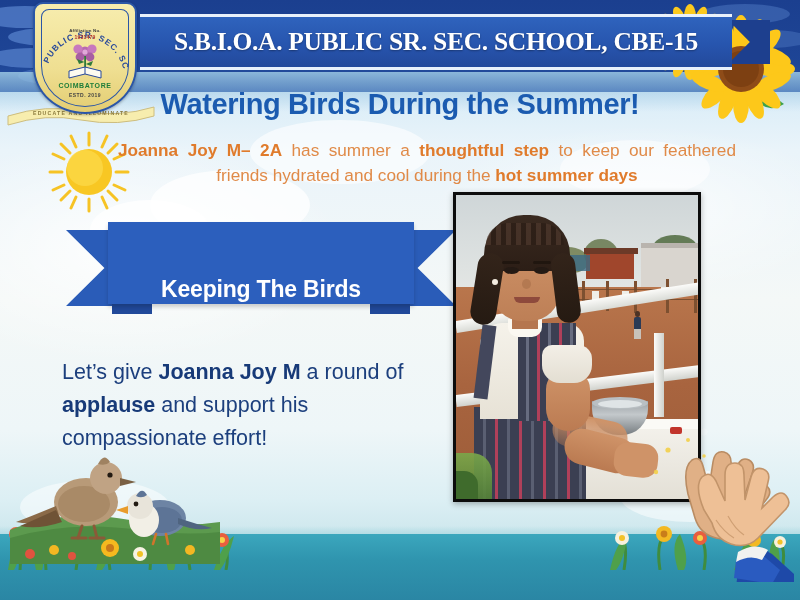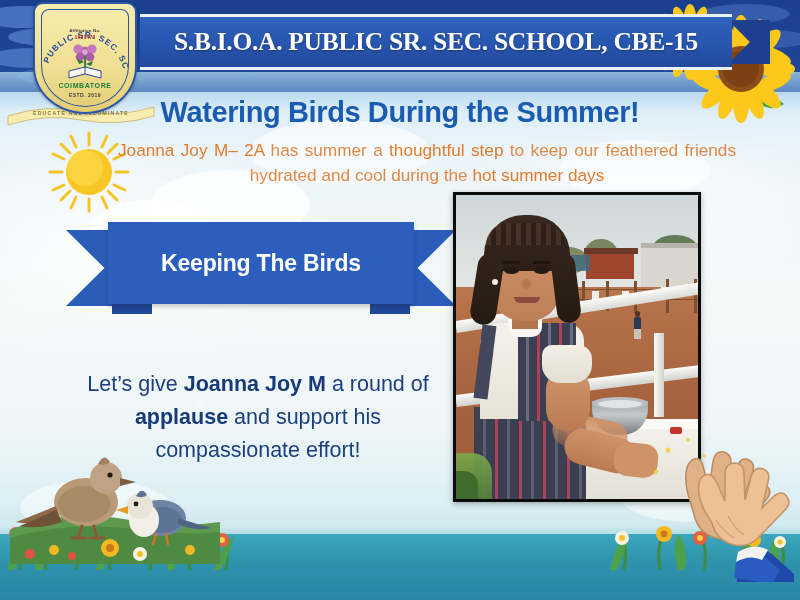--- a/index.html
+++ b/index.html
@@ -97,61 +97,61 @@
     letter-spacing:-.3px; white-space:nowrap;
     text-shadow:0 1px 2px rgba(0,0,0,.35);
   }
   #title-tail {
     position:absolute; left:588px; top:6px; width:42px; height:44px;
     background:#1d3f8e;
     clip-path:polygon(0 0, 100% 0, 100% 100%, 0 100%, 52% 50%);
   }
   
   #headline {
-    position:absolute; left:110px; top:96px; width:580px;
+    position:absolute; left:110px; top:88px; width:580px;
     text-align:center;
     font-size:29px; font-weight:bold; color:#1b5bb0;
     letter-spacing:-.4px; white-space:nowrap;
     z-index:6;
   }
   
   #subtitle {
     position:absolute; left:118px; top:138px; width:618px;
     font-size:17.2px; line-height:25px; color:#e08a48;
     text-align:justify; text-align-last:center;
     z-index:6;
   }
-  #subtitle b { color:#e07b2c; font-weight:normal; }
+  #subtitle b { color:#e07b2c; font-weight:bold; }
   
   #ribbon-banner { position:absolute; left:66px; top:222px; width:390px; height:92px; z-index:7; }
   .rb-wing {
     position:absolute; top:8px; width:62px; height:76px;
     background:#2a5cb8;
   }
   #rb-wing-left { left:0; clip-path:polygon(0 0, 100% 0, 100% 100%, 0 100%, 62% 50%); }
   #rb-wing-right { right:0; clip-path:polygon(0 0, 100% 0, 38% 50%, 100% 100%, 0 100%); }
   .rb-foot {
     position:absolute; bottom:0; width:40px; height:10px; background:#21499a;
   }
   #rb-foot-left { left:46px; }
   #rb-foot-right { right:46px; }
   #rb-center {
     position:absolute; left:42px; top:0; right:42px; height:82px;
     background:#2c5fbd;
     box-shadow:0 3px 4px rgba(0,0,0,.18);
-    display:flex; flex-direction:column; align-items:center; justify-content:center;
+    display:flex; flex-direction:column; align-items:center; justify-content:flex-end;
   }
   .rb-line {
     color:#ffffff; font-size:23px; font-weight:bold; line-height:30px;
     white-space:nowrap; letter-spacing:-.2px;
   }
   
   #closing {
-    position:absolute; left:62px; top:368px; width:392px;
-    text-align:center; font-size:21.5px; line-height:33px;
+    position:absolute; left:62px; top:356px; width:392px;
+    font-size:21.5px; line-height:33px;
     color:#1c3f7d; z-index:6;
   }
   #closing b { font-weight:bold; color:#173a78; }
   
   #photo-frame {
     position:absolute; left:453px; top:192px; width:248px; height:310px;
     border:3px solid #0c0c0c; background:#000; z-index:8;
     box-shadow:0 2px 6px rgba(0,0,0,.3);
   }
   #photo { position:absolute; inset:0; overflow:hidden; }

